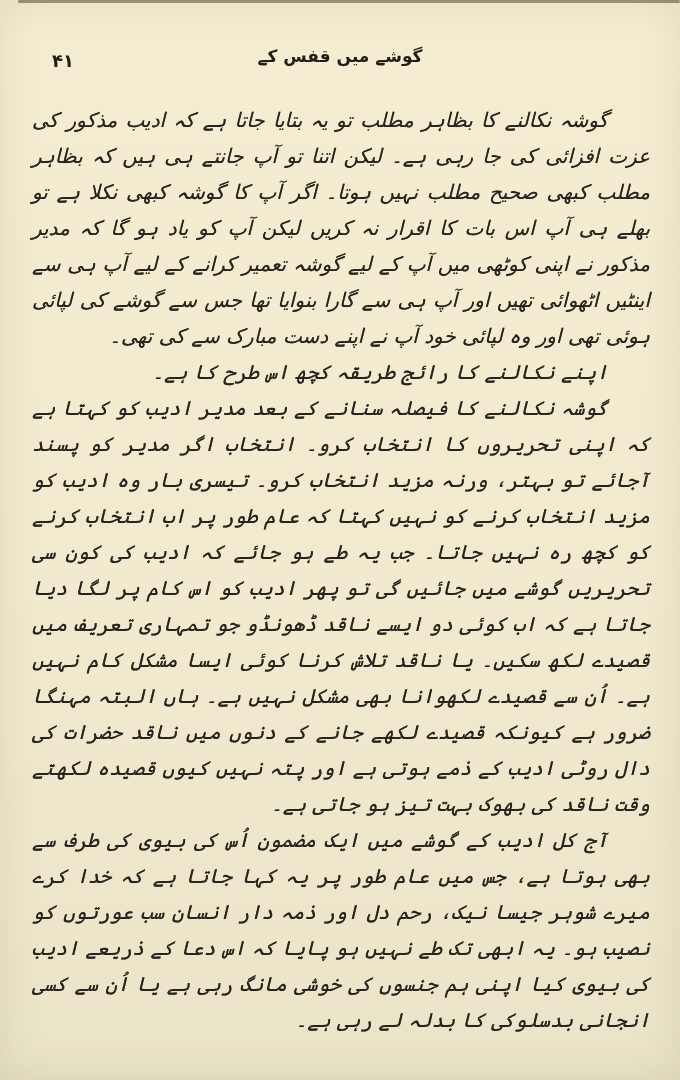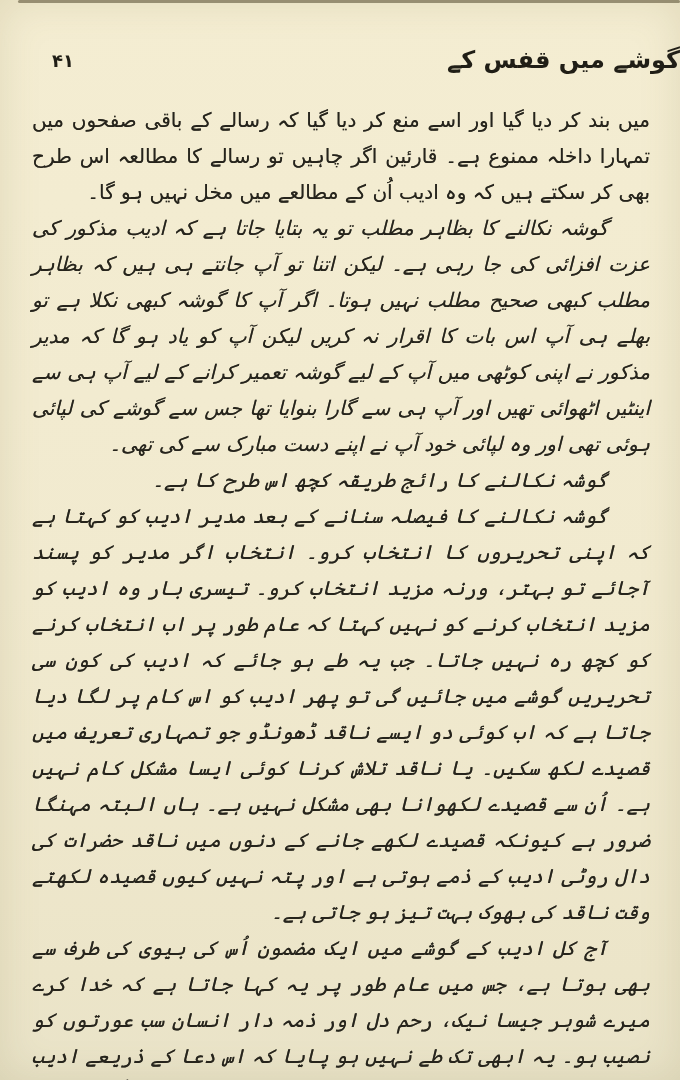--- a/index.html
+++ b/index.html
@@ -31,21 +31,22 @@
     background: rgba(82,72,46,0.55);
     border-radius: 2px;
   }
   .header {
     position: relative;
     padding-top: 46px;
     height: 42px;
   }
   .running-title {
     display: block;
-    font-size: 24px;
+    text-align: center;
+    font-size: 17px;
     font-weight: bold;
     letter-spacing: 1px;
     color: #201e16;
   }
   .page-number {
     position: absolute;
     top: 50px;
     
     left: 52px;
     font-size: 18px;
@@ -76,21 +77,20 @@
 <div class="page">
 
   <div class="scan-edge-top"></div>
 
   <header class="header">
     <span class="page-number">۴۱</span>
     <span class="running-title">گوشے میں قفس کے</span>
   </header>
 
   <main class="body-text">
-    <p class="para">میں بند کر دیا گیا اور اسے منع کر دیا گیا کہ رسالے کے باقی صفحوں میں تمہارا داخلہ ممنوع ہے۔ قارئین اگر چاہیں تو رسالے کا مطالعہ اس طرح بھی کر سکتے ہیں کہ وہ ادیب اُن کے مطالعے میں مخل نہیں ہو گا۔</p>
     <p class="para indent">گوشہ نکالنے کا بظاہر مطلب تو یہ بتایا جاتا ہے کہ ادیب مذکور کی عزت افزائی کی جا رہی ہے۔ لیکن اتنا تو آپ جانتے ہی ہیں کہ بظاہر مطلب کبھی صحیح مطلب نہیں ہوتا۔ اگر آپ کا گوشہ کبھی نکلا ہے تو بھلے ہی آپ اس بات کا اقرار نہ کریں لیکن آپ کو یاد ہو گا کہ مدیر مذکور نے اپنی کوٹھی میں آپ کے لیے گوشہ تعمیر کرانے کے لیے آپ ہی سے اینٹیں اٹھوائی تھیں اور آپ ہی سے گارا بنوایا تھا جس سے گوشے کی لپائی ہوئی تھی اور وہ لپائی خود آپ نے اپنے دست مبارک سے کی تھی۔</p>
-    <p class="para indent">گوشہ نکالنے کا رائج طریقہ کچھ اس طرح کا ہے۔</p>
+    <p class="para indent">اپنے نکالنے کا رائج طریقہ کچھ اس طرح کا ہے۔</p>
     <p class="para indent">گوشہ نکالنے کا فیصلہ سنانے کے بعد مدیر ادیب کو کہتا ہے کہ اپنی تحریروں کا انتخاب کرو۔ انتخاب اگر مدیر کو پسند آجائے تو بہتر، ورنہ مزید انتخاب کرو۔ تیسری بار وہ ادیب کو مزید انتخاب کرنے کو نہیں کہتا کہ عام طور پر اب انتخاب کرنے کو کچھ رہ نہیں جاتا۔ جب یہ طے ہو جائے کہ ادیب کی کون سی تحریریں گوشے میں جائیں گی تو پھر ادیب کو اس کام پر لگا دیا جاتا ہے کہ اب کوئی دو ایسے ناقد ڈھونڈو جو تمہاری تعریف میں قصیدے لکھ سکیں۔ یا ناقد تلاش کرنا کوئی ایسا مشکل کام نہیں ہے۔ اُن سے قصیدے لکھوانا بھی مشکل نہیں ہے۔ ہاں البتہ مہنگا ضرور ہے کیونکہ قصیدے لکھے جانے کے دنوں میں ناقد حضرات کی دال روٹی ادیب کے ذمے ہوتی ہے اور پتہ نہیں کیوں قصیدہ لکھتے وقت ناقد کی بھوک بہت تیز ہو جاتی ہے۔</p>
     <p class="para indent">آج کل ادیب کے گوشے میں ایک مضمون اُس کی بیوی کی طرف سے بھی ہوتا ہے، جس میں عام طور پر یہ کہا جاتا ہے کہ خدا کرے میرے شوہر جیسا نیک، رحم دل اور ذمہ دار انسان سب عورتوں کو نصیب ہو۔ یہ ابھی تک طے نہیں ہو پایا کہ اس دعا کے ذریعے ادیب کی بیوی کیا اپنی ہم جنسوں کی خوشی مانگ رہی ہے یا اُن سے کسی انجانی بدسلوکی کا بدلہ لے رہی ہے۔</p>
 
   </main>
 
 </div>
 
 </body></html>

